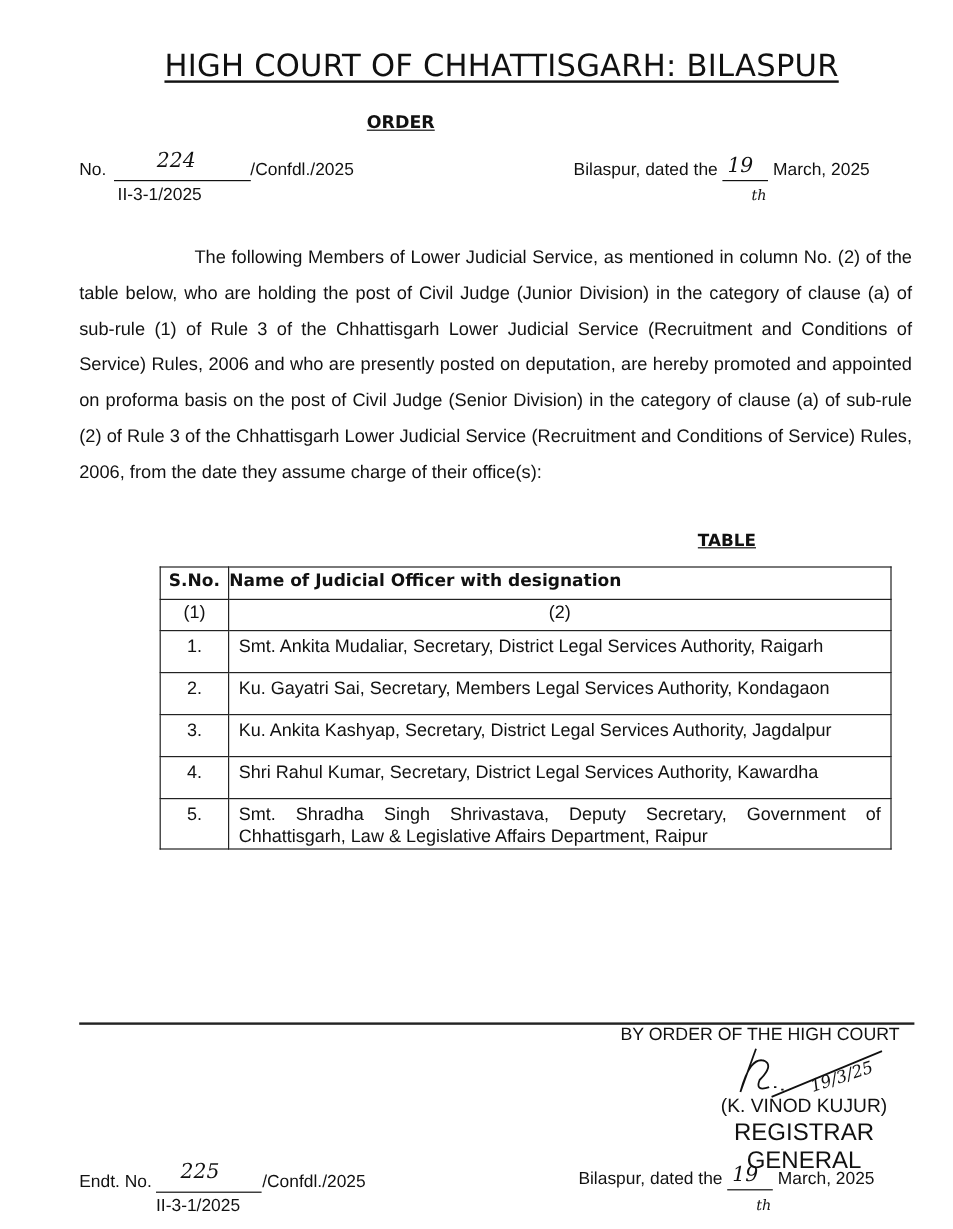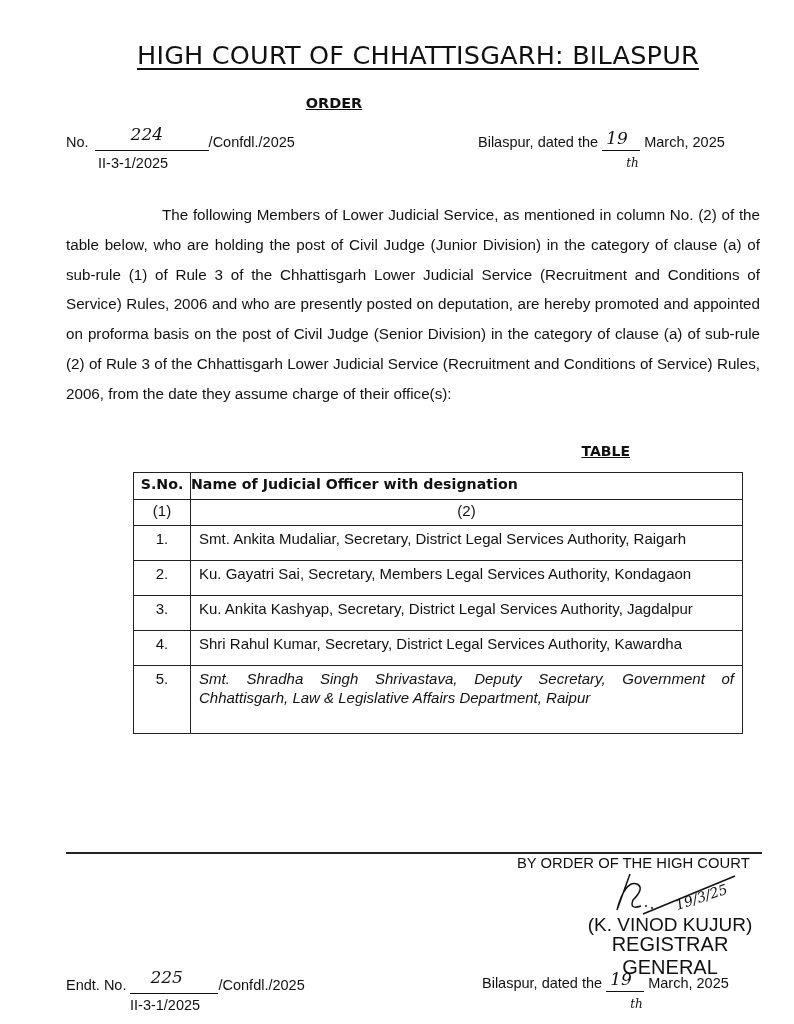--- a/index.html
+++ b/index.html
@@ -17,21 +17,21 @@
   table.officers { position: absolute; left: 133px; top: 472px; width: 610px; border-collapse: collapse; font-family: "Liberation Sans", sans-serif; font-size: 15px; }
   table.officers td, table.officers th { border: 1.4px solid #222; vertical-align: top; }
   table.officers th { font-family: "DejaVu Sans", sans-serif; font-weight: bold; font-size: 14.2px; text-align: left; padding: 3px 0; height: 20px; }
   table.officers th.sno { width: 48px; text-align: center; padding: 3px 4px; }
   table.officers td.sno { text-align: center; padding: 4px 4px; }
   table.officers td.name { padding: 3px 8px 12px 8px; text-align: justify; line-height: 19px; }
   table.officers tr.colnum td { text-align: center; padding: 2px 4px 6px 4px; }
   .rule { left: 66px; top: 852px; width: 696px; height: 0; border-top: 2px solid #222; }
   .by-order { left: 517px; top: 855px; font-family: "Liberation Sans", sans-serif; font-size: 14.8px; white-space: nowrap; }
   .sign { left: 585px; top: 870px; width: 170px; height: 50px; }
-  .signer-name { left: 580px; top: 914px; width: 180px; text-align: center; font-family: "Liberation Sans", sans-serif; font-size: 19px; }
+  .signer-name { left: 580px; top: 914px; width: 180px; text-align: center; font-family: "Liberation Sans", sans-serif; font-size: 16px; }
   .signer-title { left: 580px; top: 933px; width: 180px; text-align: center; font-family: "Liberation Sans", sans-serif; font-size: 20px; }
 </style>
 </head>
 <body>
 
 <div class="abs title">HIGH COURT OF CHHATTISGARH: BILASPUR</div>
 <div class="abs order-head">ORDER</div>
 
 <div class="abs small" style="left:66px; top:134px; white-space:nowrap;">
   <span>No.</span>
@@ -77,21 +77,21 @@
   <tr>
     <td class="sno">3.</td>
     <td class="name">Ku. Ankita Kashyap, Secretary, District Legal Services Authority, Jagdalpur</td>
   </tr>
   <tr>
     <td class="sno">4.</td>
     <td class="name">Shri Rahul Kumar, Secretary, District Legal Services Authority, Kawardha</td>
   </tr>
   <tr>
     <td class="sno">5.</td>
-    <td class="name" style="padding-bottom:26px;font-style:italic;">Smt. Shradha Singh Shrivastava, Deputy Secretary, Government of Chhattisgarh, Law &amp; Legislative Affairs Department, Raipur</td>
+    <td class="name" style="padding-bottom:0;">Smt. Shradha Singh Shrivastava, Deputy Secretary, Government of Chhattisgarh, Law &amp; Legislative Affairs Department, Raipur</td>
   </tr>
 </tbody>
   </table>
 
 <div class="abs rule"></div>
 
 <div class="abs by-order">BY ORDER OF THE HIGH COURT</div>
 
 <svg class="abs sign" viewBox="0 0 170 50">
   <path d="M45 4 L32 40 M32 40 Q40 10 52 14 Q60 18 48 30 Q44 40 56 36 M60 36 l2 0 M66 38 l2 0 M58 44 L150 6" stroke="#111" stroke-width="1.5" fill="none"></path>

